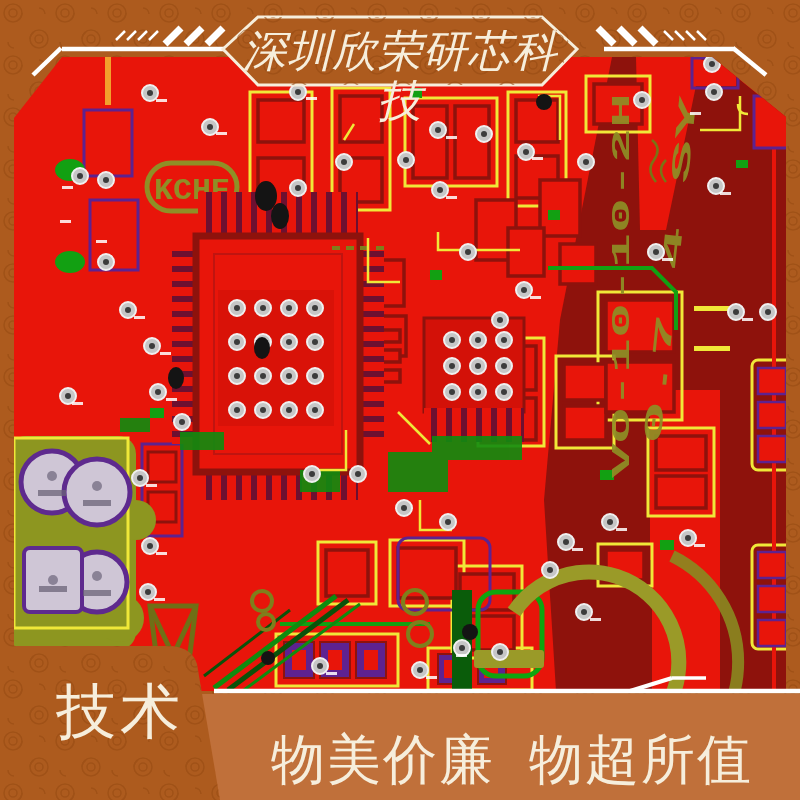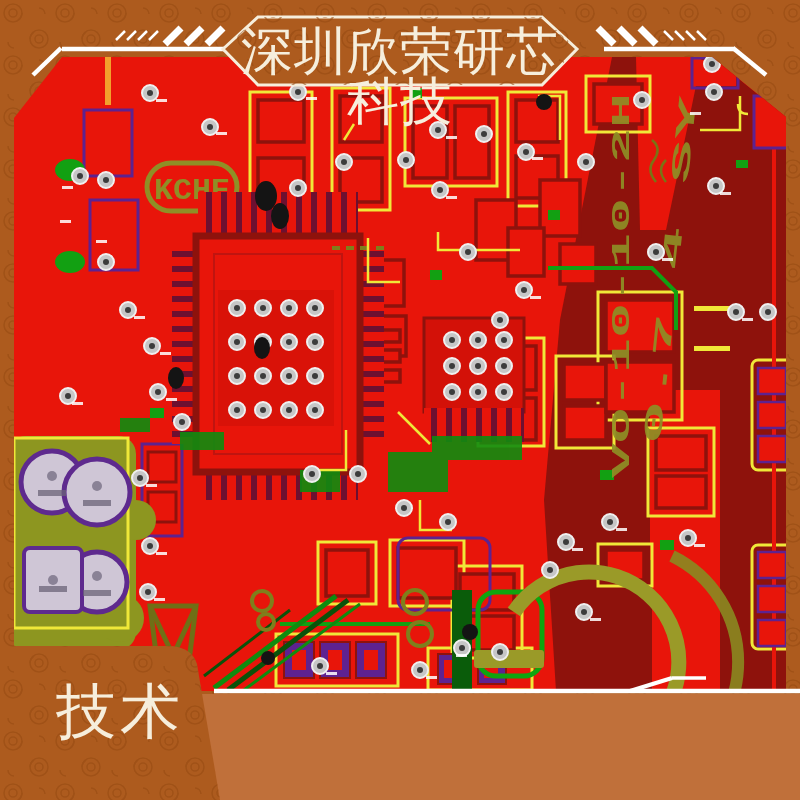--- a/index.html
+++ b/index.html
@@ -6,21 +6,21 @@
   body{
     width:800px;height:800px;overflow:hidden;position:relative;
     background:#ad5b1e;
     font-family:"Liberation Sans",sans-serif;
   }
   .stage{position:absolute;left:0;top:0;width:800px;height:800px;}
   svg{position:absolute;left:0;top:0;}
   .overlay-text{position:absolute;color:#f6eedc;}
   .banner-title{
     left:236px;top:26px;width:328px;height:50px;
-    font-size:52px;line-height:50px;text-align:center;letter-spacing:1px;
+    font-size:44px;line-height:50px;text-align:center;letter-spacing:1px;font-style:italic;
   }
   .left-slogan{
     left:40px;top:682px;width:160px;text-align:center;
     font-size:60px;line-height:60px;letter-spacing:4px;
   }
   .bottom-slogan{
     left:224px;top:729px;width:576px;text-align:center;
     font-size:54px;line-height:60px;letter-spacing:2px;white-space:pre;
   }
 </style>
@@ -455,13 +455,14 @@
   <g>
     <polygon points="223,49 258,17 542,17 577,49 542,85 258,85" fill="#ad5b1e" stroke="#f6eedc" stroke-width="3"></polygon>
     <polygon points="223,49 258,17 542,17 577,49 542,85 258,85" fill="url(#swirl)" stroke="none"></polygon>
   </g>
 </svg>
 
 <div class="overlay-text banner-title">深圳欣荣研芯科技</div>
 <div class="overlay-text left-slogan">
   <div>技术</div>
 </div>
+<div class="overlay-text bottom-slogan">物美价廉  物超所值</div>
 </div>
 
 </body></html>

